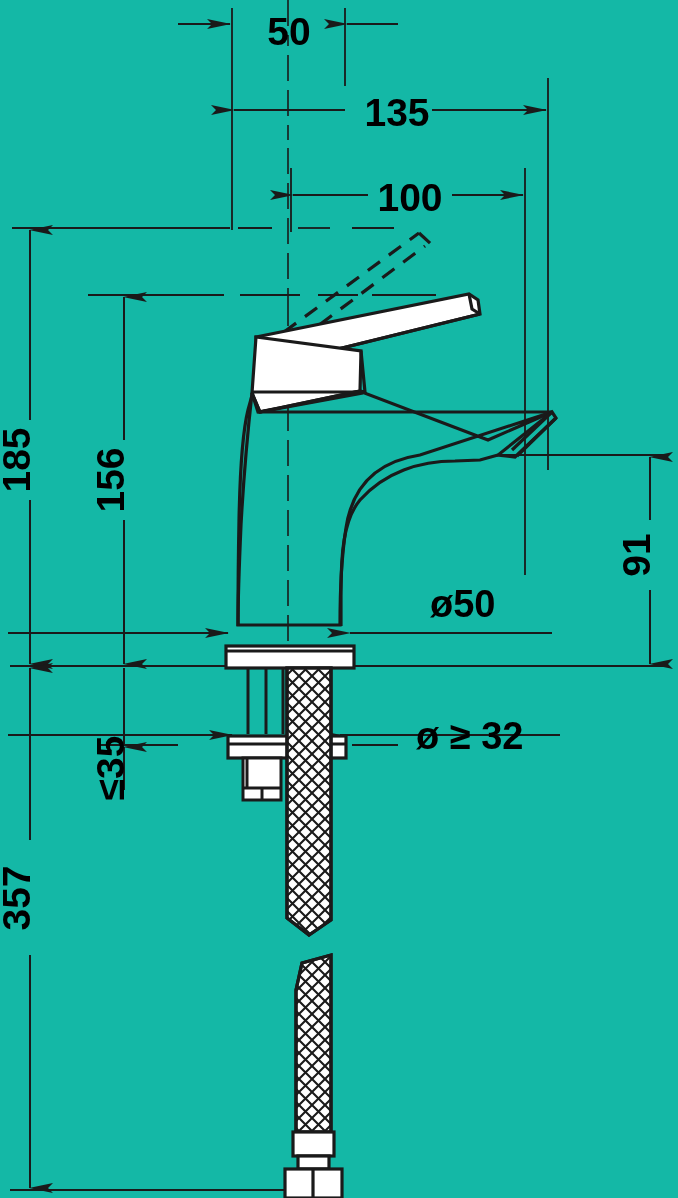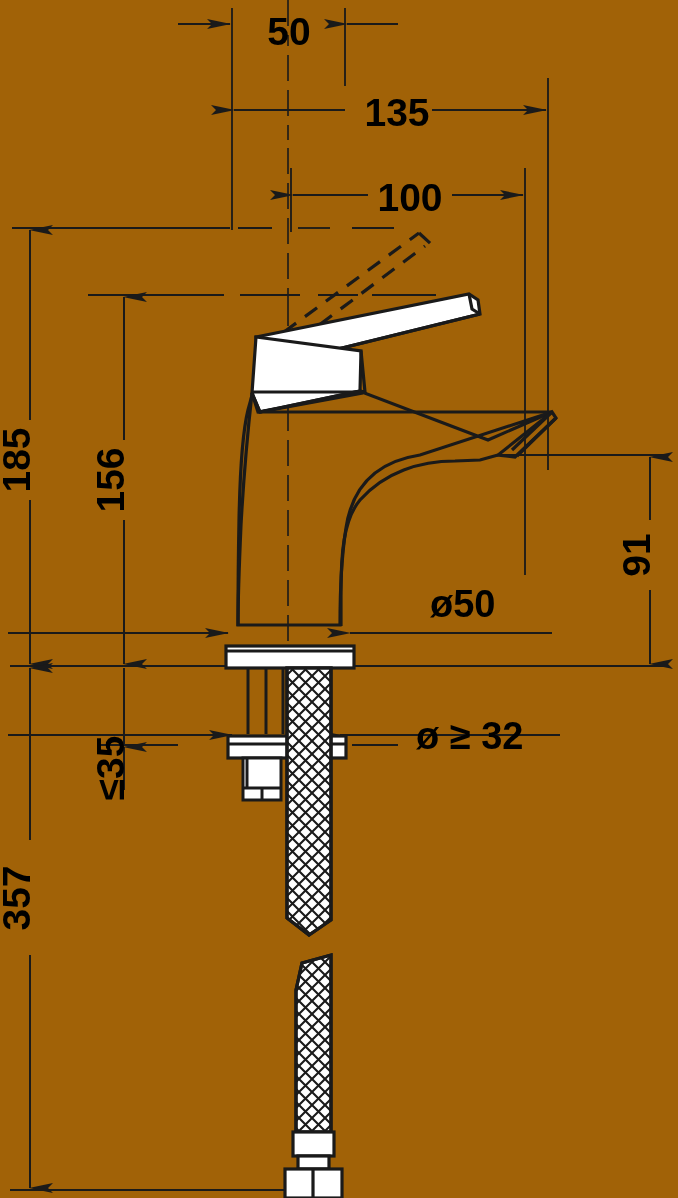--- a/index.html
+++ b/index.html
@@ -8,21 +8,21 @@
     padding: 0;
     background: #ffffff;
   }
   body {
     font-family: "Liberation Sans", sans-serif;
   }
   #drawing-root {
     position: relative;
     width: 678px;
     height: 1198px;
-    background: #a16207;
+    background: #14b8a6;
     overflow: hidden;
   }
   #drawing-svg {
     position: absolute;
     left: 0;
     top: 0;
     width: 678px;
     height: 1198px;
     display: block;
   }

